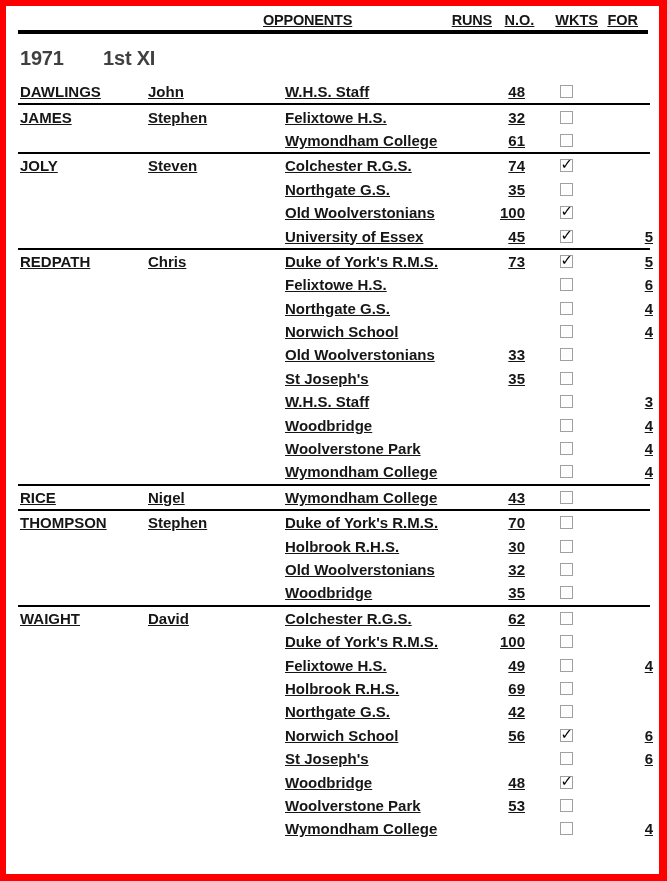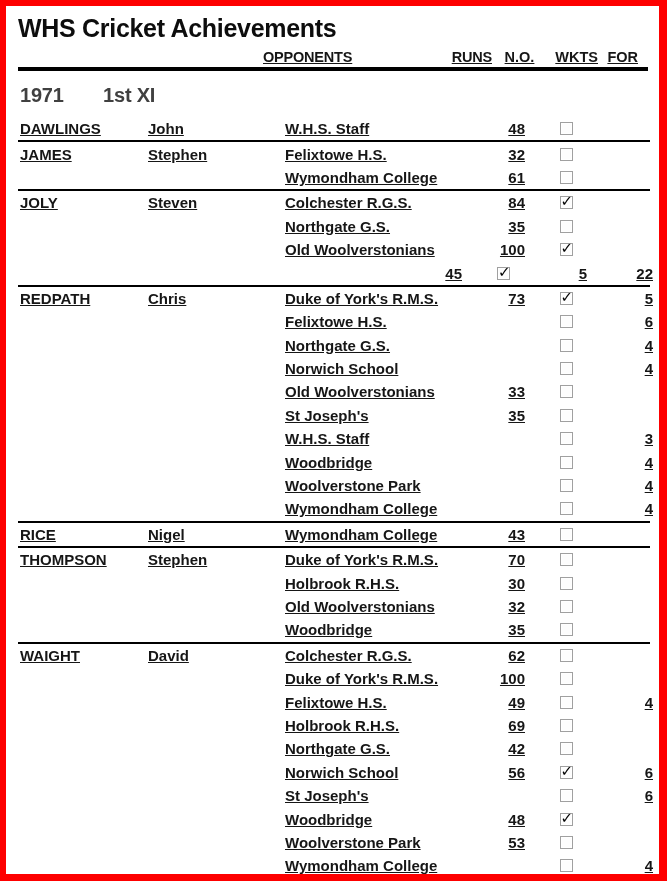--- a/index.html
+++ b/index.html
@@ -81,21 +81,20 @@
     color: #000;
     line-height: 15px;
   }
 </style>
 </head>
 <body>
 
 <div class="page">
   <div class="content">
 
-    <h1 class="title">WHS Cricket Achievements</h1>
 
     <div class="grid7 colheads">
       <span class="cell"></span>
       <span class="cell"></span>
       <span class="cell c-opp">OPPONENTS</span>
       <span class="cell c-runs">RUNS</span>
       <span class="cell c-no">N.O.</span>
       <span class="cell c-wkts">WKTS</span>
       <span class="cell c-for">FOR</span>
     </div>
@@ -143,21 +142,21 @@
             </span>
             <span class="cell c-wkts"></span>
             <span class="cell c-for"></span>
           </div>
         </div>
         <div class="group">
           <div class="grid7 row">
             <span class="cell c-surname">JOLY</span>
             <span class="cell c-first">Steven</span>
             <span class="cell c-opp">Colchester R.G.S.</span>
-            <span class="cell c-runs">84</span>
+            <span class="cell c-runs">74</span>
             <span class="cell c-no">
               <span class="checkbox checked"></span>
             </span>
             <span class="cell c-wkts"></span>
             <span class="cell c-for"></span>
           </div>
           <div class="grid7 row">
             <span class="cell c-surname"></span>
             <span class="cell c-first"></span>
             <span class="cell c-opp">Northgate G.S.</span>
@@ -175,20 +174,21 @@
             <span class="cell c-runs">100</span>
             <span class="cell c-no">
               <span class="checkbox checked"></span>
             </span>
             <span class="cell c-wkts"></span>
             <span class="cell c-for"></span>
           </div>
           <div class="grid7 row">
             <span class="cell c-surname"></span>
             <span class="cell c-first"></span>
+            <span class="cell c-opp">University of Essex</span>
             <span class="cell c-runs">45</span>
             <span class="cell c-no">
               <span class="checkbox checked"></span>
             </span>
             <span class="cell c-wkts">5</span>
             <span class="cell c-for">22</span>
           </div>
         </div>
         <div class="group">
           <div class="grid7 row">

